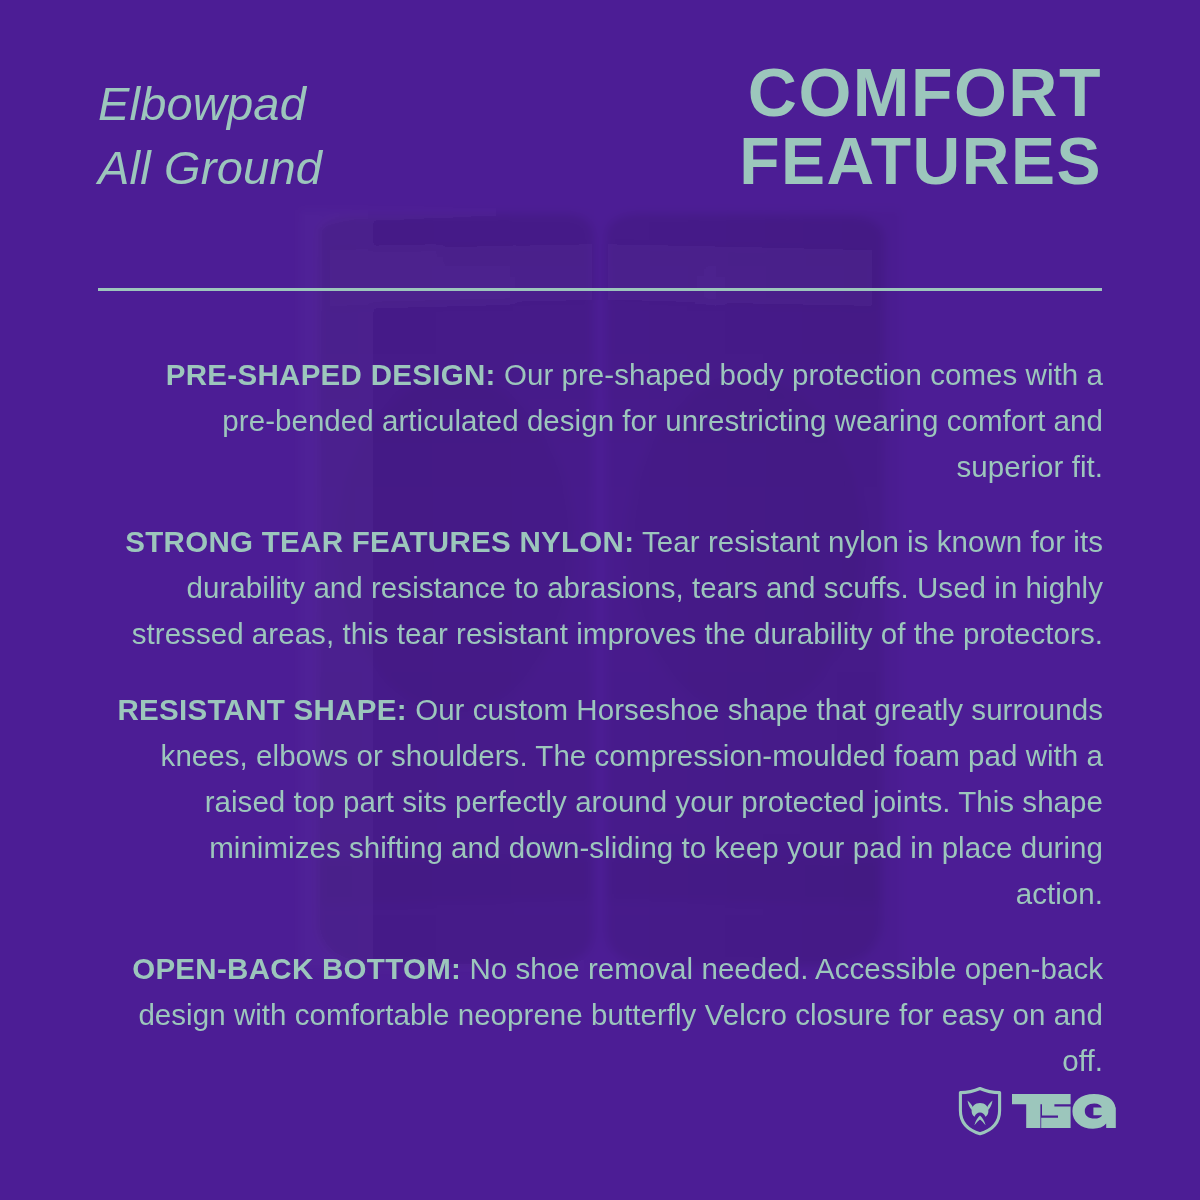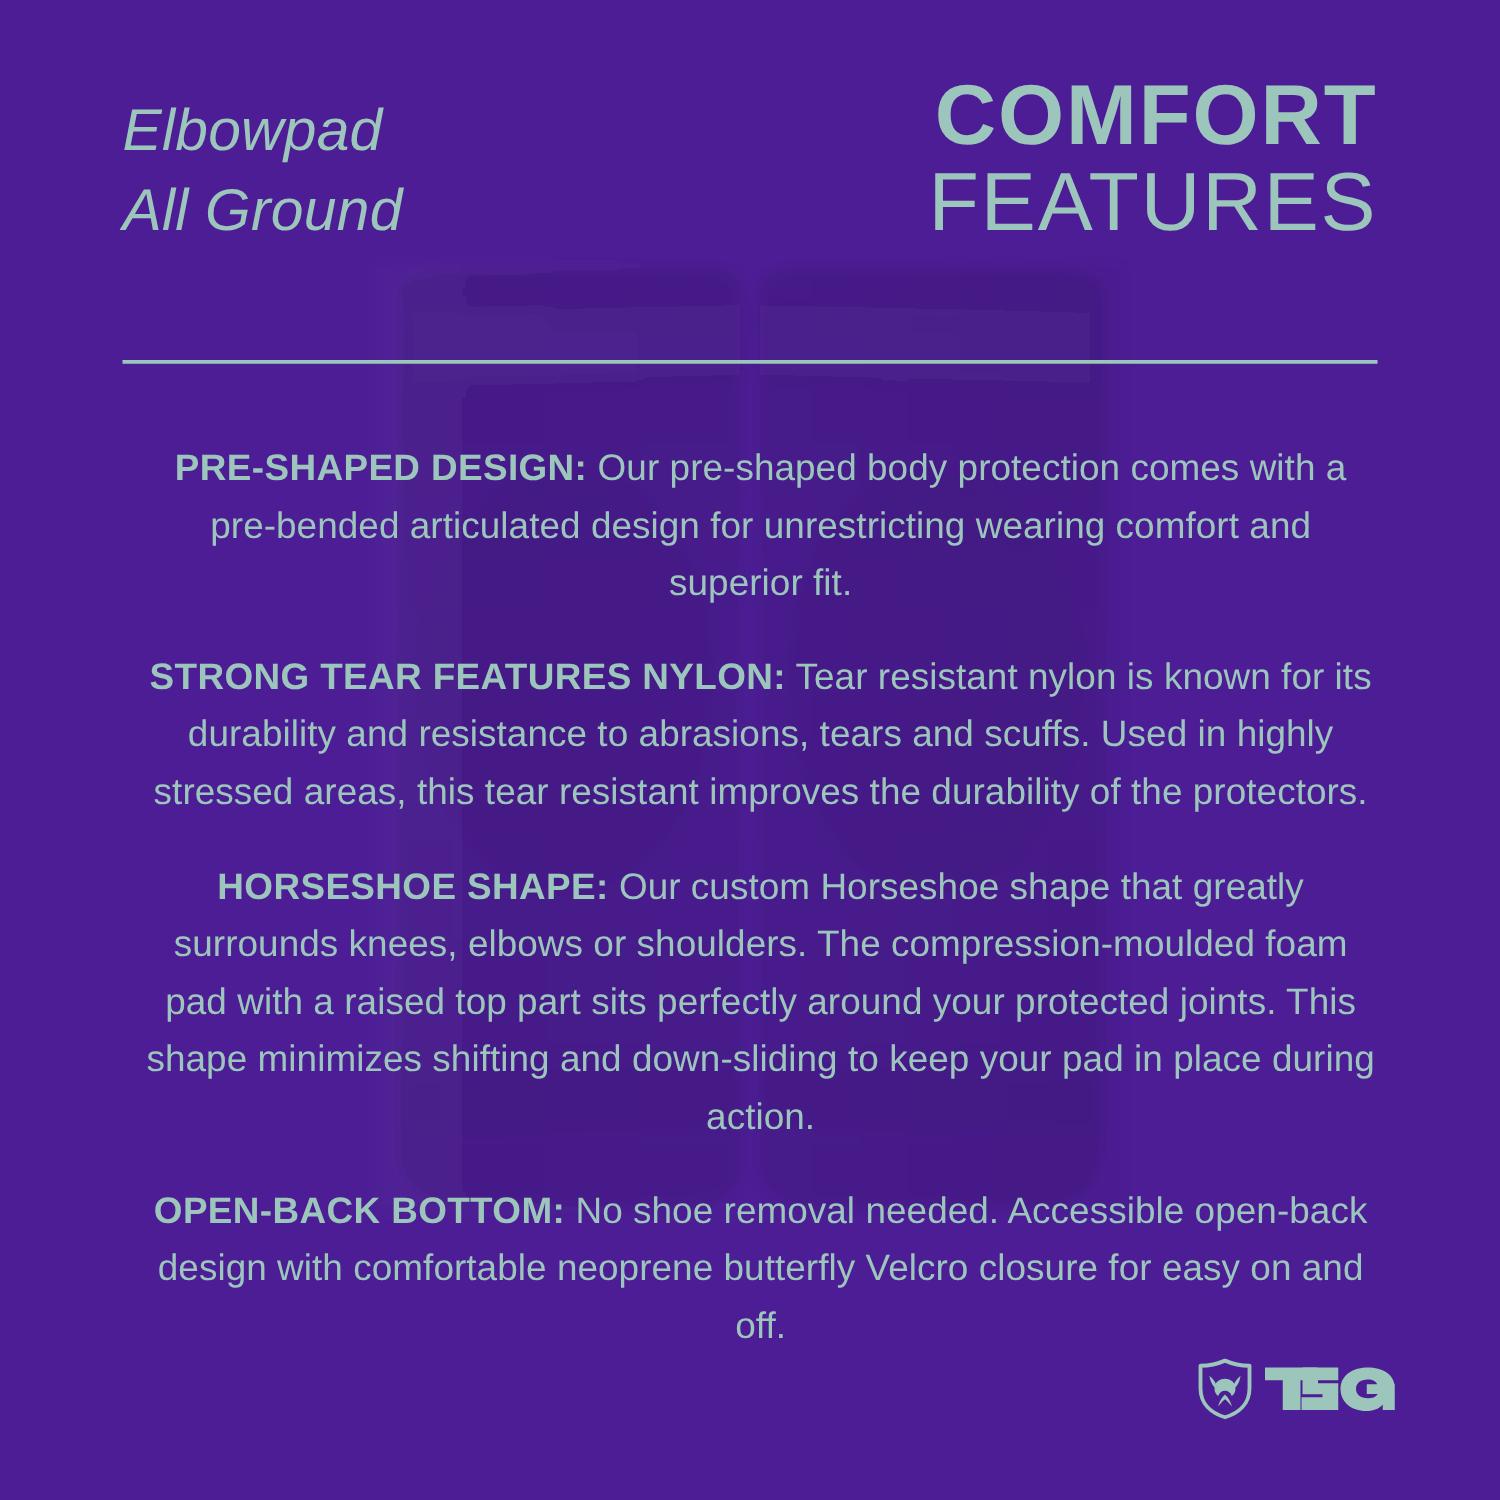--- a/index.html
+++ b/index.html
@@ -69,21 +69,21 @@
   }
   .section-heading .word-bold {
     display: block;
     font-weight: 800;
     font-size: 68px;
     line-height: 72px;
     letter-spacing: 1.5px;
   }
   .section-heading .word-light {
     display: block;
-    font-weight: 400;
+    font-weight: 700;
     font-size: 66px;
     line-height: 70px;
     letter-spacing: 1.5px;
     margin-top: -2px;
   }
 
   .divider {
     position: absolute;
     left: 98px;
     top: 288px;
@@ -100,21 +100,21 @@
     width: 1005px;
   }
 
   .feature {
     color: #9cc6bc;
     font-size: 29.5px;
     line-height: 46px;
     font-weight: 400;
     letter-spacing: 0.05px;
     margin-bottom: 25px;
-    text-align: center;
+    text-align: right;
     margin-left: 16px;
   }
   .feature:last-child { margin-bottom: 0; }
 
   .feature .label {
     font-weight: 800;
     letter-spacing: 0.3px;
   }
 
   .feature.heading-only {
@@ -212,21 +212,21 @@
 
       <p class="feature">
         <span class="label">PRE-SHAPED DESIGN:</span><span> Our pre-shaped body protection comes with a pre-bended articulated design for unrestricting wearing comfort and superior fit.</span>
       </p>
 
       <p class="feature">
         <span class="label">STRONG TEAR FEATURES NYLON:</span><span> Tear resistant nylon is known for its durability and resistance to abrasions, tears and scuffs. Used in highly stressed areas, this tear resistant improves the durability of the protectors.</span>
       </p>
 
       <p class="feature">
-        <span class="label">HORSESHOE SHAPE:</span><span> Our custom Horseshoe shape that greatly surrounds knees, elbows or shoulders. The compression-moulded foam pad with a raised top part sits perfectly around your protected joints. This shape minimizes shifting and down-sliding to keep your pad in place during action.</span>
+        <span class="label">RESISTANT SHAPE:</span><span> Our custom Horseshoe shape that greatly surrounds knees, elbows or shoulders. The compression-moulded foam pad with a raised top part sits perfectly around your protected joints. This shape minimizes shifting and down-sliding to keep your pad in place during action.</span>
       </p>
 
 
 
       <p class="feature">
         <span class="label">OPEN-BACK BOTTOM:</span><span> No shoe removal needed. Accessible open-back design with comfortable neoprene butterfly Velcro closure for easy on and off.</span>
       </p>
 
     </div>
 

